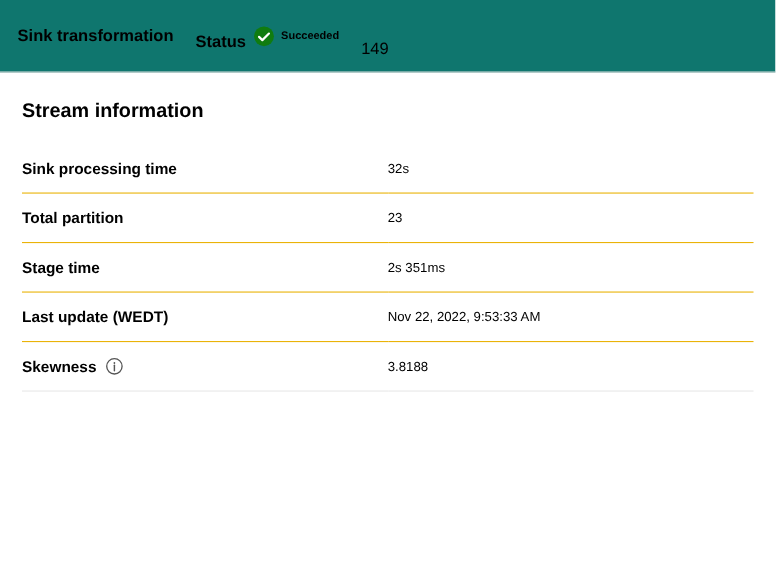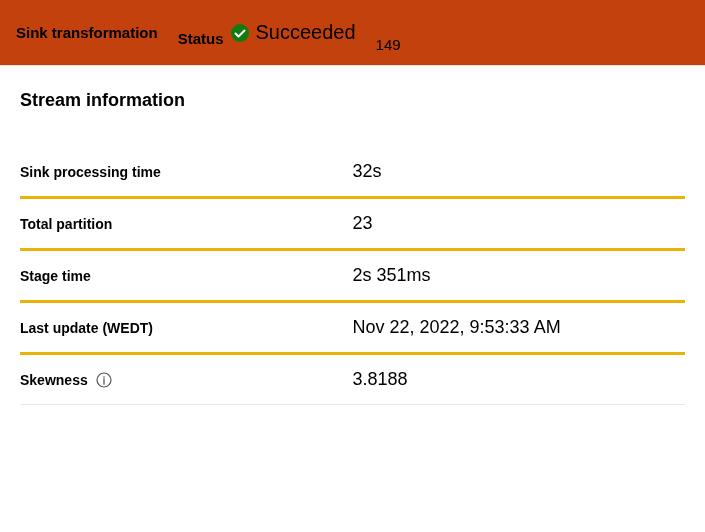--- a/index.html
+++ b/index.html
@@ -14,21 +14,21 @@
       width: 705px;
       min-height: 532px;
     }
 
     .header-bar {
       display: flex;
       align-items: center;
       padding: 12px 16px;
       border-bottom: 1px solid #e0e0e0;
       gap: 20px;
-      background: #c2410c;
+      background: #0f766e;
     }
 
     .header-title {
       font-size: 15px;
       font-weight: 600;
       color: #000000;
     }
 
     .header-status-group {
       display: flex;
@@ -50,22 +50,22 @@
       align-items: center;
       justify-content: center;
     }
 
     .status-icon svg {
       width: 20px;
       height: 20px;
     }
 
     .header-status-value {
-      font-size: 20px;
-      font-weight: 400;
+      font-size: 10px;
+      font-weight: 700;
       color: #000000;
     }
 
     .header-columns-label {
       font-size: 15px;
       font-weight: 600;
       color: #000000;
     }
 
     .header-columns-value {
@@ -76,30 +76,30 @@
     }
 
     .main-content {
       padding: 24px 20px;
     }
 
     .section-title {
       font-size: 18px;
       font-weight: 700;
       color: #000000;
-      margin-bottom: 36px;
+      margin-bottom: 20px;
     }
 
     .info-table {
       width: 100%;
       border-collapse: collapse;
     }
 
     .info-row {
-      border-bottom: 3px solid #eab308;
+      border-bottom: 1px solid #eab308;
     }
 
     .info-row:last-child {
       border-bottom: 1px solid #e8e8e8;
     }
 
     .info-label {
       font-size: 14px;
       font-weight: 600;
       color: #000000;
@@ -108,21 +108,21 @@
       vertical-align: middle;
     }
 
     .info-label-inner {
       display: flex;
       align-items: center;
       gap: 8px;
     }
 
     .info-value {
-      font-size: 18px;
+      font-size: 12px;
       font-weight: 400;
       color: #000000;
       padding: 14px 0;
       vertical-align: middle;
     }
 
     .info-icon {
       display: inline-flex;
       align-items: center;
       justify-content: center;

